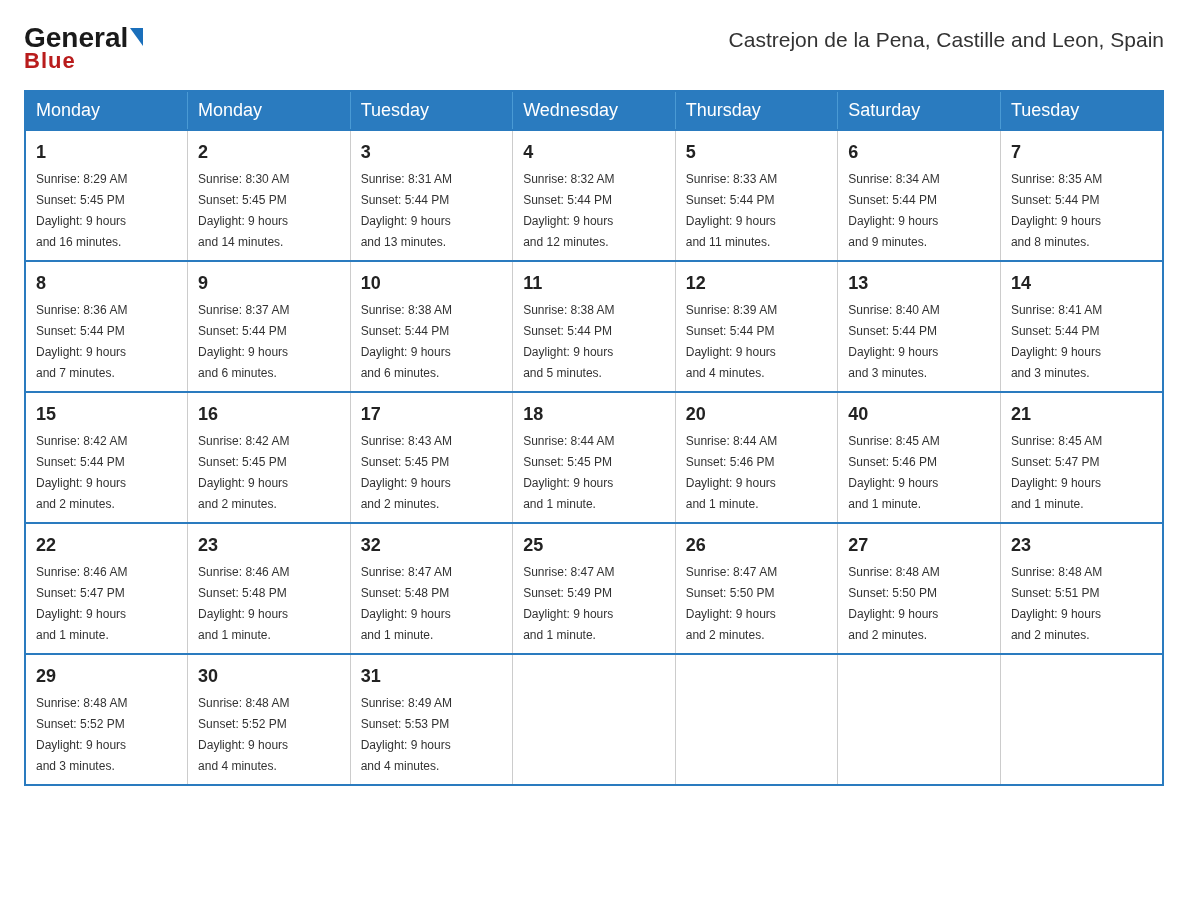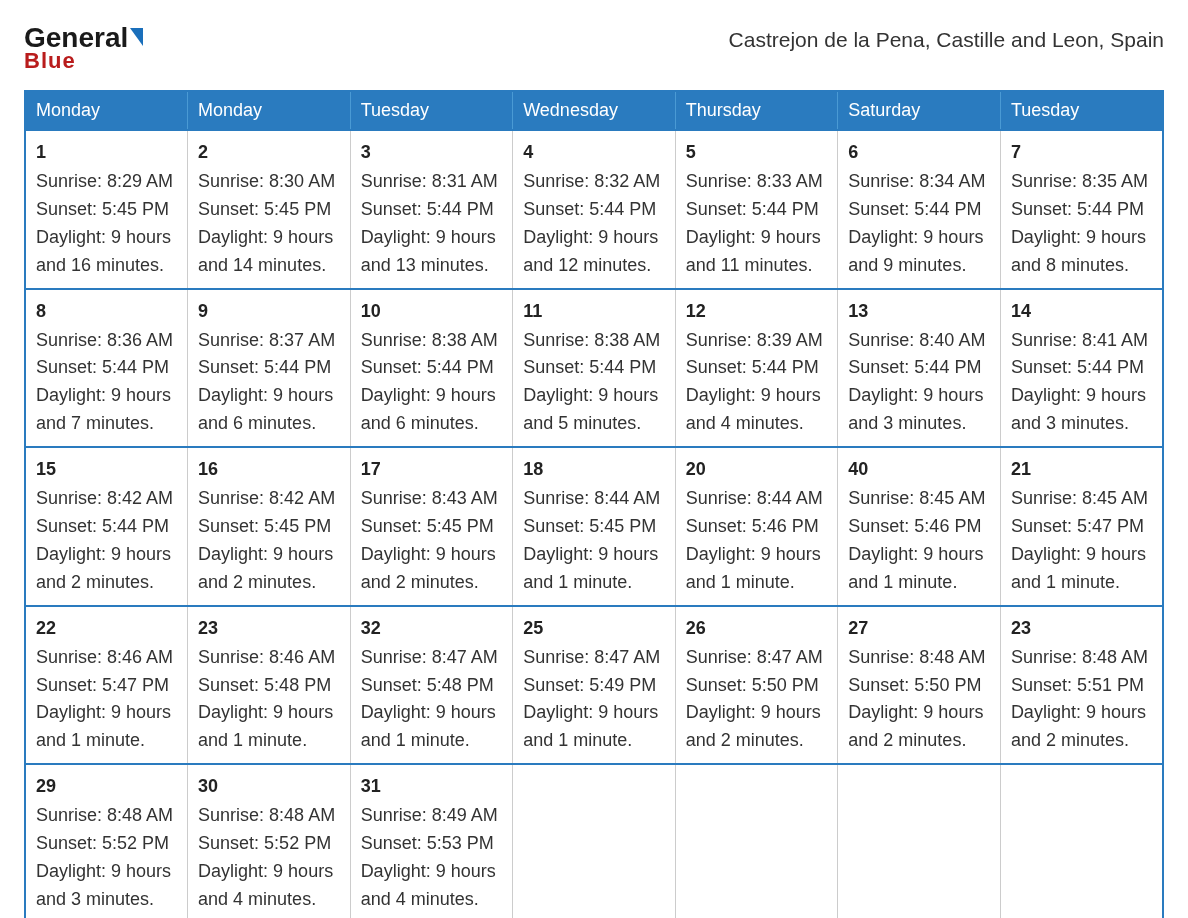--- a/index.html
+++ b/index.html
@@ -84,21 +84,21 @@
     tbody td:last-child {
       border-right: none;
     }
     .day-number {
       font-size: 18px;
       font-weight: bold;
       display: block;
       margin-bottom: 2px;
     }
     .day-info {
-      font-size: 18px;
+      font-size: 12px;
       color: #333;
       line-height: 1.55;
     }
     .empty-cell {
       background: #fff;
     }
   </style>
 </head>
 <body>
 

